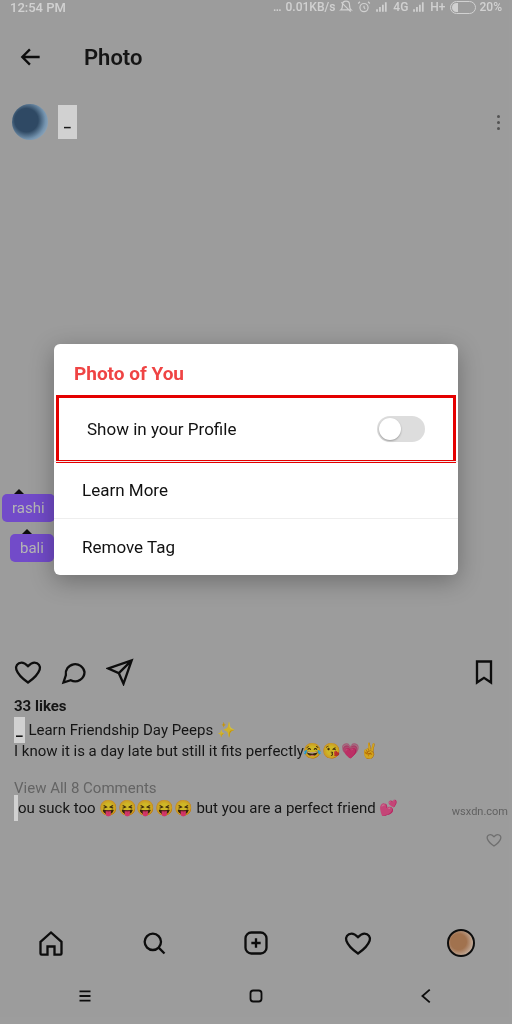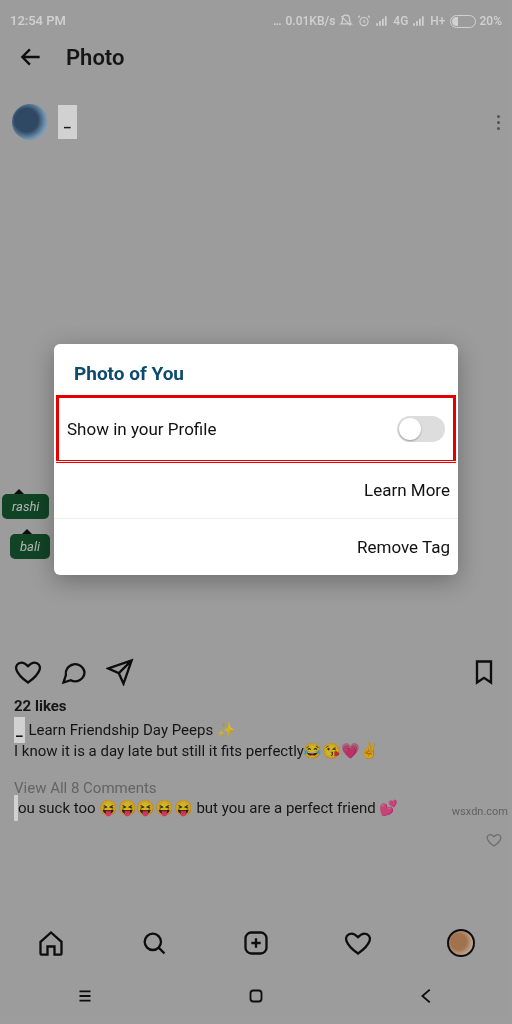--- a/index.html
+++ b/index.html
@@ -1,40 +1,40 @@
 <!DOCTYPE html>
 <html><head>
 <meta charset="utf-8">
 <style>
   * { margin:0; padding:0; box-sizing:border-box; font-family:-apple-system,Roboto,Helvetica,Arial,sans-serif; }
   body { width:512px; height:1024px; background:#bfbfbf; overflow:hidden; position:relative; }
   .dim { position:absolute; inset:0; background:rgba(0,0,0,0.18); }
 
   
-  .status { position:absolute; top:0; left:0; right:0; height:28px; display:flex; align-items:flex-end; justify-content:space-between; padding:0 10px; color:#fff; font-size:13px; font-weight:500; }
+  .status { position:absolute; top:0; left:0; right:0; height:28px; display:flex; align-items:flex-start; justify-content:space-between; padding:0 10px; color:#fff; font-size:13px; font-weight:500; }
   .status .right { display:flex; align-items:center; gap:4px; font-size:12px; }
   .battery { width:26px; height:13px; border:1.5px solid #fff; border-radius:7px; position:relative; display:inline-block; }
   .battery::after { content:""; position:absolute; left:1px; top:1px; bottom:1px; width:25%; background:#fff; border-radius:5px 0 0 5px; }
 
   
-  .app-header { position:absolute; top:28px; left:0; right:0; height:58px; display:flex; align-items:center; padding:0 18px; gap:22px; color:#1a1a1a; }
+  .app-header { position:absolute; top:28px; left:0; right:0; height:58px; display:flex; align-items:center; padding:0 18px; gap:40px; color:#1a1a1a; }
   .app-header svg { width:26px; height:26px; }
   .app-header .title { font-size:22px; font-weight:600; }
 
   
   .post-head { position:absolute; top:94px; left:0; right:0; height:56px; display:flex; align-items:center; padding:0 12px; }
   .avatar { width:36px; height:36px; border-radius:50%; background:radial-gradient(circle at 40% 45%,#3a5a7a 0 40%,#8fb5d6 65%,#e6eef7 100%); }
   .uname { margin-left:10px; font-size:15px; font-weight:600; color:#222; background:#fff; padding:8px 6px; }
   .kebab { margin-left:auto; color:#555; font-size:20px; line-height:0.5; display:flex; flex-direction:column; gap:3px; }
   .kebab span{ width:3px; height:3px; background:#666; border-radius:50%; display:block; }
 
   
   .photo { position:absolute; top:154px; left:0; right:0; height:490px; }
   .caption-on-image { position:absolute; top:150px; left:54px; font-size:24px; color:#4d4d4d; }
-  .tagchip { position:absolute; background:#14532d; color:#ddd; font-size:13px; padding:5px 10px; border-radius:5px;font-style:italic; }
+  .tagchip { position:absolute; background:#8b5cf6; color:#ddd; font-size:15px; padding:5px 10px; border-radius:5px; }
   .tagchip::before { content:""; position:absolute; top:-5px; left:12px; border:5px solid transparent; border-bottom-color:#111; border-top:none; }
 
   
   .actions { position:absolute; top:650px; left:0; right:0; height:44px; display:flex; align-items:center; padding:0 14px; gap:18px; }
   .actions svg { width:28px; height:28px; stroke:#111; fill:none; stroke-width:2; }
   .actions .bookmark { margin-left:auto; }
 
   
   .meta { position:absolute; top:696px; left:14px; right:14px; color:#1a1a1a; font-size:15px; line-height:1.35; }
   .meta .likes { font-weight:700; margin-bottom:4px; }
@@ -47,22 +47,22 @@
   .tabbar { position:absolute; bottom:56px; left:0; right:0; height:50px; display:flex; align-items:center; justify-content:space-around; }
   .tabbar svg { width:28px; height:28px; stroke:#111; fill:none; stroke-width:2; }
   .tab-avatar { width:28px; height:28px; border-radius:50%; background:radial-gradient(circle at 40% 45%,#c58b60 0 40%,#e8c8b0 70%,#fff 100%); border:2px solid #111; }
 
   
   .androidnav { position:absolute; bottom:0; left:0; right:0; height:56px; display:flex; align-items:center; justify-content:space-around; }
   .androidnav .nbtn { width:22px; height:22px; stroke:#111; fill:none; stroke-width:2; }
 
   
   .dialog { position:absolute; left:54px; right:54px; top:344px; background:#fff; border-radius:6px; box-shadow:0 6px 24px rgba(0,0,0,0.3); overflow:hidden; }
-  .dialog h2 { font-size:19px; font-weight:700; padding:18px 20px 12px; color:#0c4a6e; }
-  .drow { padding:18px 8px; font-size:17px; color:#111; border-top:1px solid #eee; display:flex; align-items:center;justify-content:flex-end; }
+  .dialog h2 { font-size:19px; font-weight:700; padding:18px 20px 12px; color:#ef4444; }
+  .drow { padding:18px 28px; font-size:17px; color:#111; border-top:1px solid #eee; display:flex; align-items:center; }
   .highlight { border:3px solid #e40000; margin:-2px 2px; }
   .switch { margin-left:auto; width:48px; height:26px; background:#ddd; border-radius:13px; position:relative; }
   .switch::after { content:""; position:absolute; left:2px; top:2px; width:22px; height:22px; background:#fff; border-radius:50%; box-shadow:0 1px 2px rgba(0,0,0,0.3); }
 
   .watermark { position:absolute; right:4px; bottom:206px; font-size:11px; color:#777; writing-mode:horizontal-tb;margin-left:40px; }
 </style>
 </head>
 <body>
 
 <div class="status">
@@ -121,21 +121,21 @@
     </svg>
   <svg viewBox="0 0 24 24">
       <path d="M22 2L11 13M22 2L15 22l-4-9-9-4 20-7z"></path>
     </svg>
   <svg class="bookmark" viewBox="0 0 24 24">
       <path d="M6 3h12v18l-6-4-6 4V3z"></path>
     </svg>
 </div>
 
 <div class="meta">
-  <div class="likes">22 likes</div>
+  <div class="likes">33 likes</div>
   <div>
     <span class="user">              _</span><span> Learn Friendship Day Peeps ✨</span><br>
     <span>I know it is a day late but still it fits perfectly😂😘💗✌️</span>
   </div>
   <div class="viewc">View All 8 Comments</div>
   <div>
     <span class="user">              </span><span>ou suck too 😝😝😝😝😝 but you are a perfect friend 💕</span>
   </div>
 </div>
 <div class="heart-sm"><svg viewBox="0 0 24 24">

